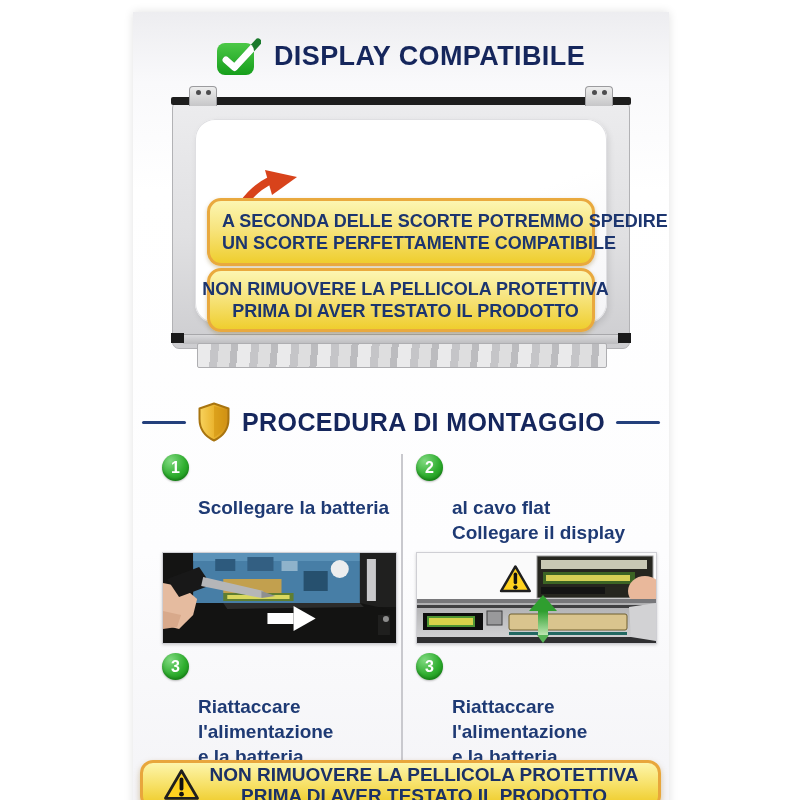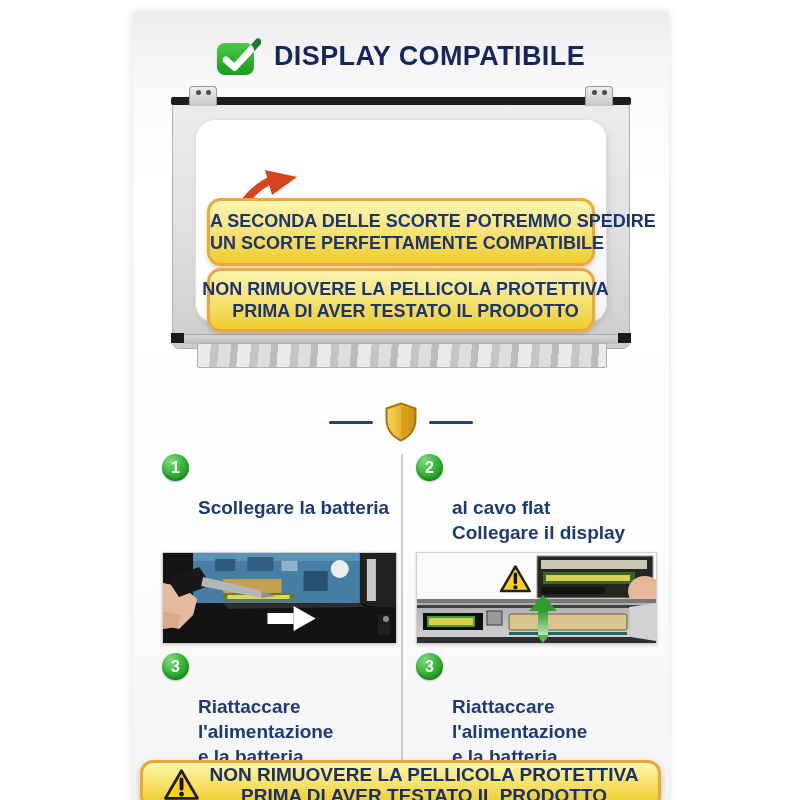--- a/index.html
+++ b/index.html
@@ -37,21 +37,21 @@
   .stub{position:absolute;top:247px;width:13px;height:10px;background:#1a1a1a;}
   .stub.l{left:0;} .stub.r{right:0;}
   .foil{position:absolute;left:26px;top:257px;width:408px;height:23px;border:1px solid #aeaeb1;border-radius:2px;
     background:repeating-linear-gradient(95deg,#eaeaeb 0 13px,#c5c5c8 13px 21px,#dededf 21px 33px,#bcbcbf 33px 40px);}
   .redarrow{position:absolute;left:56px;top:82px;width:72px;height:58px;}
   .ylabel{position:absolute;left:36px;width:388px;box-sizing:border-box;
     border:3px solid #e9a93e;border-radius:14px;
     background:linear-gradient(180deg,#fcf6b2 0%,#f7e47e 45%,#efce2e 100%);
     box-shadow:0 2px 4px rgba(130,95,0,.30);
     color:#1c356f;font-weight:bold;font-size:18px;line-height:22px;text-align:center;}
-  .ylabel.stock{top:112px;padding:9px 0;}
+  .ylabel.stock{top:112px;padding:9px 12px;}
   .ylabel.film{top:182px;padding:7px 6px;display:flex;align-items:center;justify-content:center;gap:9px;}
   .ylabel .txt{white-space:nowrap;}
   
   .prochead{margin-top:28px;display:flex;align-items:center;justify-content:center;gap:11px;}
   .rule{width:44px;height:3px;background:#24407c;border-radius:2px;}
   .prochead .ptitle{font-size:25px;font-weight:bold;color:#15265c;letter-spacing:.4px;white-space:nowrap;}
   
   .steps{position:relative;margin-top:10px;}
   .divider{position:absolute;left:50%;top:2px;bottom:2px;width:2px;background:#c9c9ce;}
   .grid{display:grid;grid-template-columns:1fr 1fr;row-gap:7px;}
@@ -153,20 +153,21 @@
       <defs>
         <linearGradient id="gr-gold" x1="0" y1="0" x2="1" y2="0">
           <stop offset="0" stop-color="#f8d35e"></stop>
             <stop offset=".5" stop-color="#eab42e"></stop>
             <stop offset="1" stop-color="#cd8c14"></stop>
         </linearGradient>
       </defs>
       <path d="M17 1.5 L31.5 6.5 V17 C31.5 27.5 25.5 34.5 17 38.5 C8.5 34.5 2.5 27.5 2.5 17 V6.5 Z" fill="url(#gr-gold)" stroke="#a8740f" stroke-width="2" stroke-linejoin="round"></path>
       <path d="M17 4 L28.5 8 V17 C28.5 25.5 23.8 31.5 17 35.5 Z" fill="#d2940f" opacity=".55"></path>
     </svg>
+    <div class="ptitle">PROCEDURA DI MONTAGGIO</div>
     <div class="rule"></div>
   </div>
 
   <div class="steps">
     <div class="divider"></div>
     <div class="grid">
 
       <div class="cell-l stephead">
         <div class="badge">1</div>
         <div class="steptxt">

